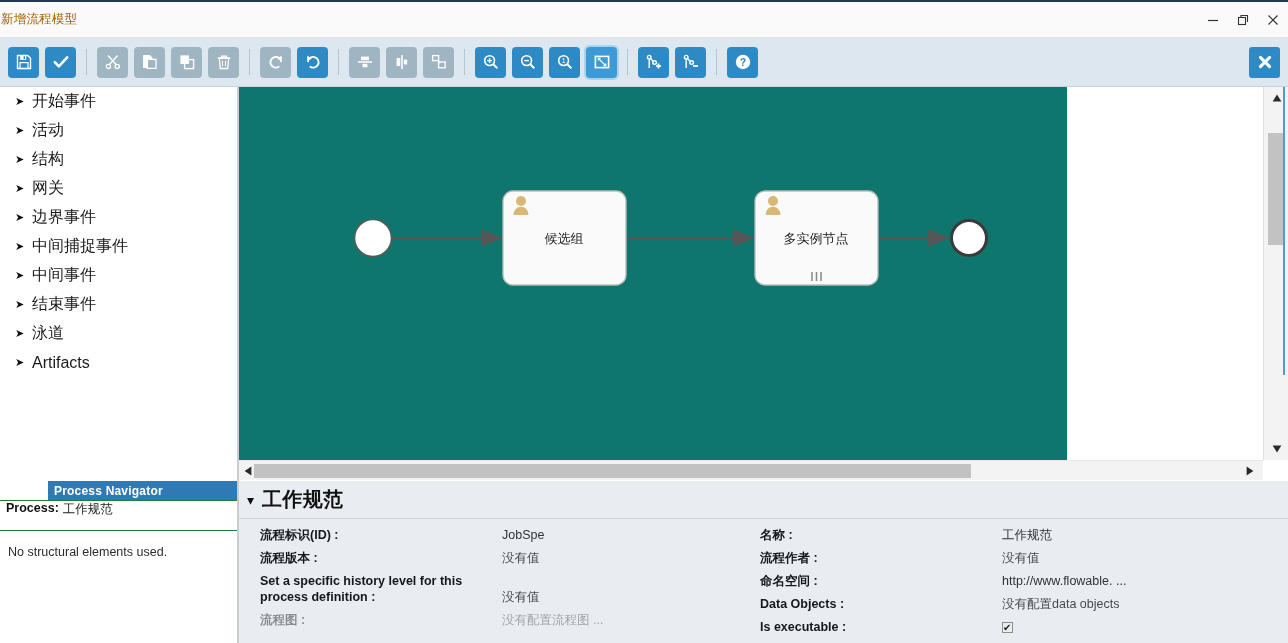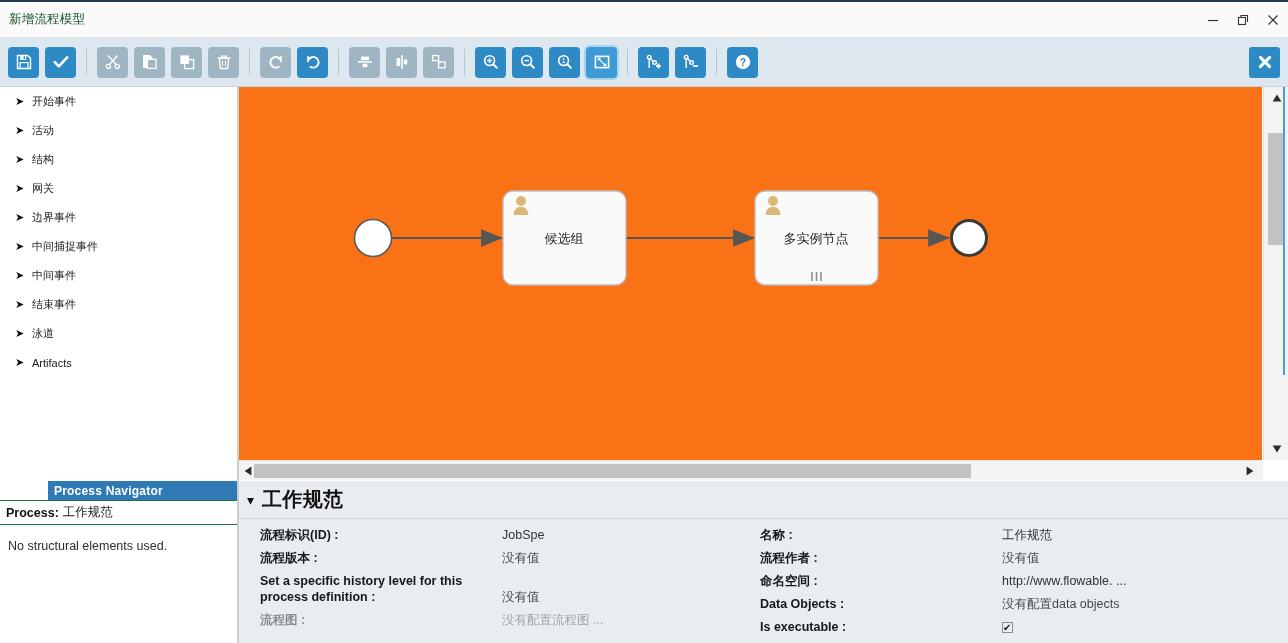--- a/index.html
+++ b/index.html
@@ -12,21 +12,21 @@
   }
   #app { position:relative; width:1288px; height:643px; overflow:hidden;
          border-top:2px solid #23394d; }
 
   
   .titlebar {
     position:absolute; left:0; top:0; width:1288px; height:36px;
     background:#fafafa; border-bottom:1px solid #e2e2e2;
     display:flex; align-items:center;
   }
-  .titlebar .title { font-size:12.5px; color:#14532d; padding-left:9px; letter-spacing:.2px; }
+  .titlebar .title { font-size:12.5px; color:#a16207; padding-left:1px; letter-spacing:.2px; }
   .win-ctrls { margin-left:auto; display:flex; align-items:center; height:36px; }
   .win-btn { width:30px; height:30px; display:flex; align-items:center; justify-content:center;
              color:#333; }
   .win-btn svg { display:block; }
 
   
   .toolbar {
     position:absolute; left:0; top:36px; width:1288px; height:49px;
     background:#dde7ef; border-bottom:1px solid #c6d3dd;
     display:flex; align-items:center; padding-left:5px;
@@ -47,44 +47,44 @@
     margin-left:auto; margin-right:8px; flex:0 0 auto;
   }
 
   
   .palette {
     position:absolute; left:0; top:85px; width:237px; height:394px;
     background:#ffffff; overflow:hidden;
   }
   .pal-item { height:29px; display:flex; align-items:center; padding-left:15px; }
   .pal-arrow { width:14px; color:#111; font-size:11px; line-height:1; margin-right:3px; }
-  .pal-label { font-size:11px; color:#1b1b1b; }
+  .pal-label { font-size:16px; color:#1b1b1b; }
 
   
   .nav-panel { position:absolute; left:0; top:479px; width:237px; height:164px; background:#fff; }
   .nav-head {
     height:19px; background:#2f79b5; color:#fff; font-size:12px; font-weight:bold;
     display:flex; align-items:center; padding-left:6px; letter-spacing:.2px;margin-left:48px;
   }
   .nav-sel {
-    height:25px; border:1px solid #1f7a34; border-left:none; border-right:none;
-    display:flex; align-items:center; padding-left:6px;
+    height:31px; border:1px solid #1f7a34; border-left:none; border-right:none;
+    display:flex; padding-left:6px;
     font-size:12.5px; background:#ffffff;
   }
   .nav-sel b { font-weight:bold; color:#111; }
   .nav-empty { font-size:12.5px; color:#2d2d2d; padding:14px 0 0 8px; }
 
   
   .vsplit { position:absolute; left:237px; top:85px; width:2px; height:558px; background:#c9ccd1; }
   .lsplit { position:absolute; left:0; top:477px; width:237px; height:2px; background:#ffffff; }
 
   
   .canvas-wrap {
-    position:absolute; left:239px; top:85px; width:1023px; height:373px;
-    background:#f97316; overflow:hidden;
+    position:absolute; left:239px; top:85px; width:828px; height:373px;
+    background:#0f766e; overflow:hidden;
   }
   .canvas-wrap svg { position:absolute; left:0; top:0; }
   .bpmn-label {
     position:absolute; font-size:13px; color:#1b1b1b; text-align:center;
     width:120px;
   }
 
   
   .vscroll { position:absolute; left:1263px; top:85px; width:25px; height:373px;
              background:#f3f3f3; border-left:1px solid #e0e0e0; }

